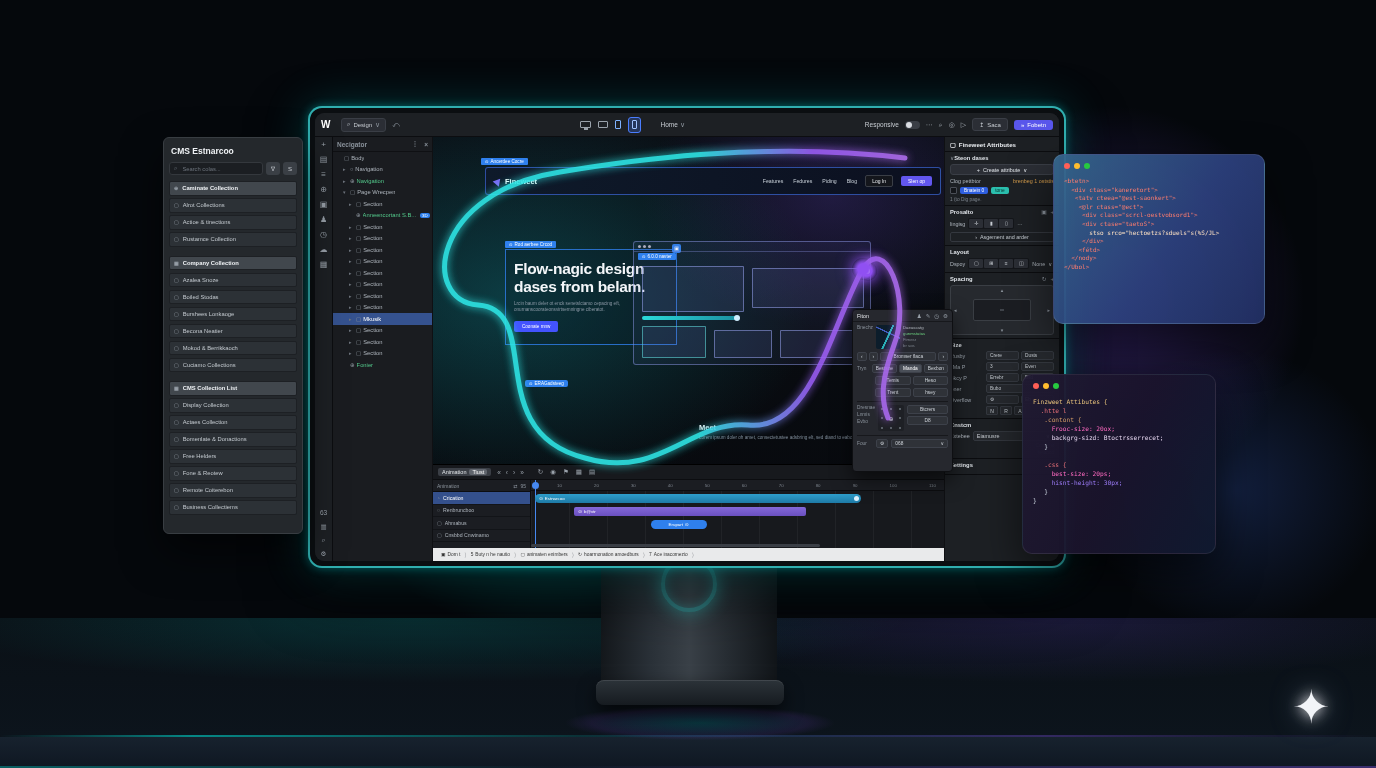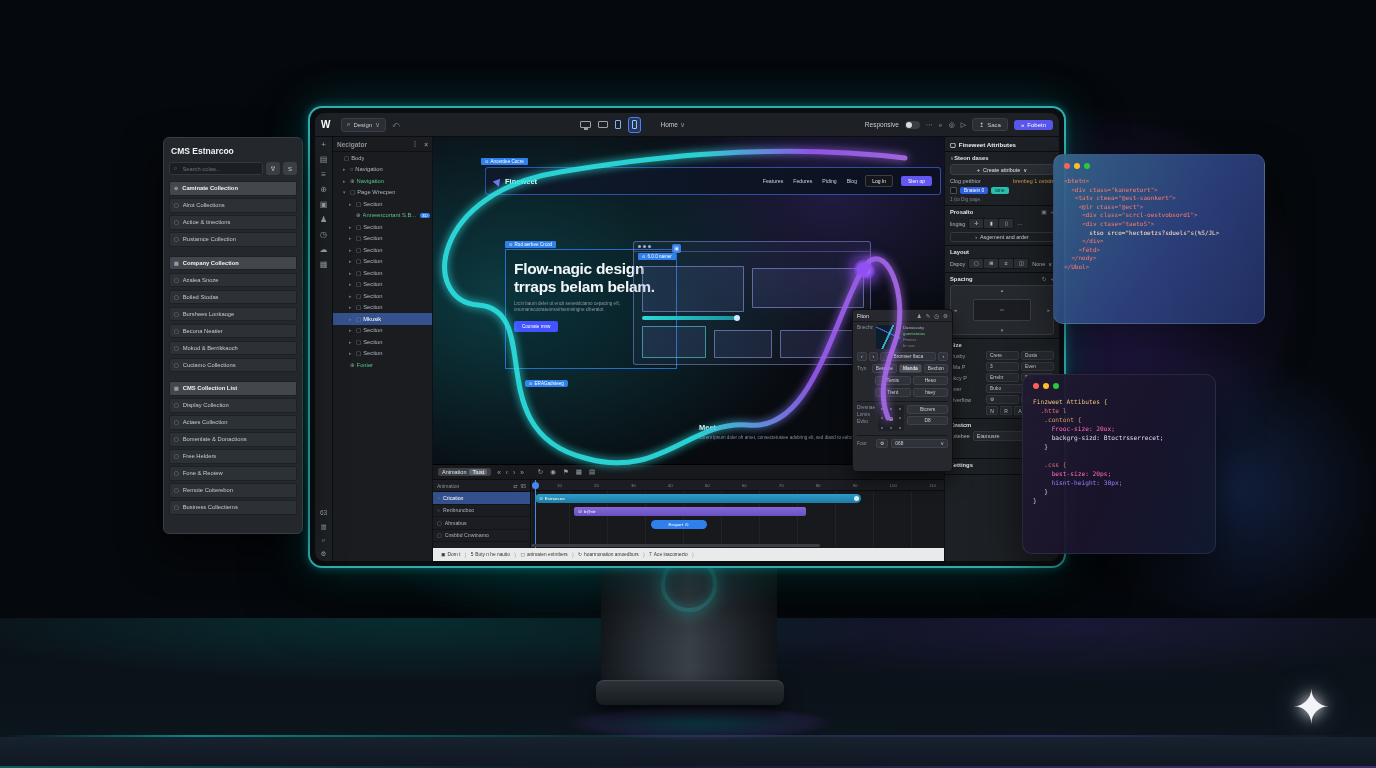--- a/index.html
+++ b/index.html
@@ -95,21 +95,21 @@
   .site-tag .t-ic{font-size:4.2px;}
   .page-tag{left:48px;top:21px;}
   .sitebar{position:absolute;left:52px;top:30px;width:456px;height:28px;border:1px solid rgba(64,110,230,.65);border-radius:3px;
     background:linear-gradient(90deg,#0e1a2a,#0c1020);display:flex;align-items:center;padding:0 8px;gap:8px;}
   .brand{display:flex;align-items:center;gap:3px;font-size:7.5px;font-weight:bold;color:#fff;}
   .brand-bolt{width:0;height:0;border-left:4px solid transparent;border-right:4px solid transparent;border-bottom:7px solid #7a6cf5;transform:rotate(40deg);}
   .sitelinks{display:flex;gap:10px;font-size:5.2px;color:#c8d0d8;margin-left:auto;}
   .btn-login{background:#14161c;border:1px solid #3a3e46;color:#e7eaee;font-size:5px;padding:2px 6px;border-radius:2px;}
   .btn-signup{background:#6257f0;color:#fff;font-size:5px;padding:2px 7px;border-radius:2px;}
 
-  .hero{position:absolute;left:72px;top:112px;width:172px;height:120px;border:1px solid rgba(47,128,237,.8);
+  .hero{position:absolute;left:72px;top:112px;width:172px;height:96px;border:1px solid rgba(47,128,237,.8);
     background:rgba(8,24,36,.25);padding:10px 8px 0 8px;}
   .hero-tag{left:-1px;top:-9px;}
   .hero-handle{position:absolute;right:-5px;top:-6px;width:9px;height:9px;background:#2f80ed;border-radius:2px;color:#fff;font-size:5px;text-align:center;line-height:9px;}
   .hero h1{margin:0;font-size:15.5px;line-height:18px;color:#f3f6f9;letter-spacing:-.3px;font-weight:bold;}
   .hero p{margin:5px 0 0 0;font-size:4.6px;line-height:6px;color:#8b98a5;}
   .hero-cta{margin-top:8px;display:inline-block;background:#4353ff;color:#fff;font-size:4.6px;padding:3px 8px;border-radius:2px;}
 
   .preview{position:absolute;left:200px;top:104px;width:238px;height:124px;border:1px solid rgba(140,150,230,.5);
     border-radius:3px;background:rgba(86,96,170,.10);}
   .pv-head{height:10px;border-bottom:1px solid rgba(140,150,230,.35);display:flex;align-items:center;gap:2px;padding:0 4px;}
@@ -512,21 +512,21 @@
           <span class="btn-login">Log In</span>
           <span class="btn-signup">Slen op</span>
         </div>
 
         <div class="hero">
           <span class="site-tag hero-tag">
             <span class="t-ic">⊙</span>
             <span>Rod aerbee Crcod</span>
           </span>
           <span class="hero-handle">▣</span>
-          <h1><span>Flow-nagic design</span><br><span>trraps belam belam.</span></h1>
+          <h1><span>Flow-nagic design</span><br><span>dases from belam.</span></h1>
           <p><span>Lrcin baum deler ot enck senetslctamo cepacing eft,</span><br><span>onurnanscoorateonsvirtsemningne ciberatot.</span></p>
           <span class="hero-cta">Coonate mnw</span>
         </div>
 
         <div class="preview">
           <div class="pv-head">
             <span class="pv-dot"></span>
             <span class="pv-dot"></span>
             <span class="pv-dot"></span>
           </div>

